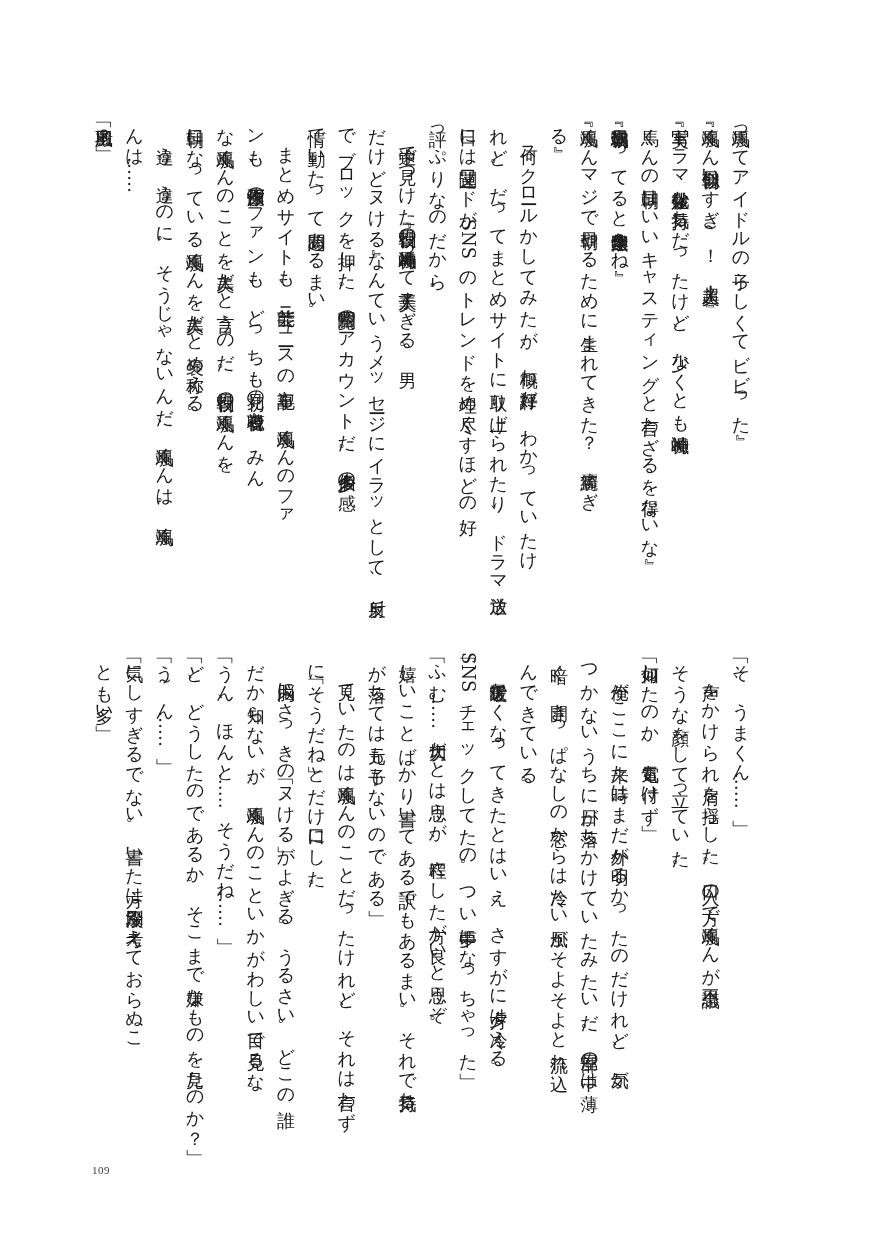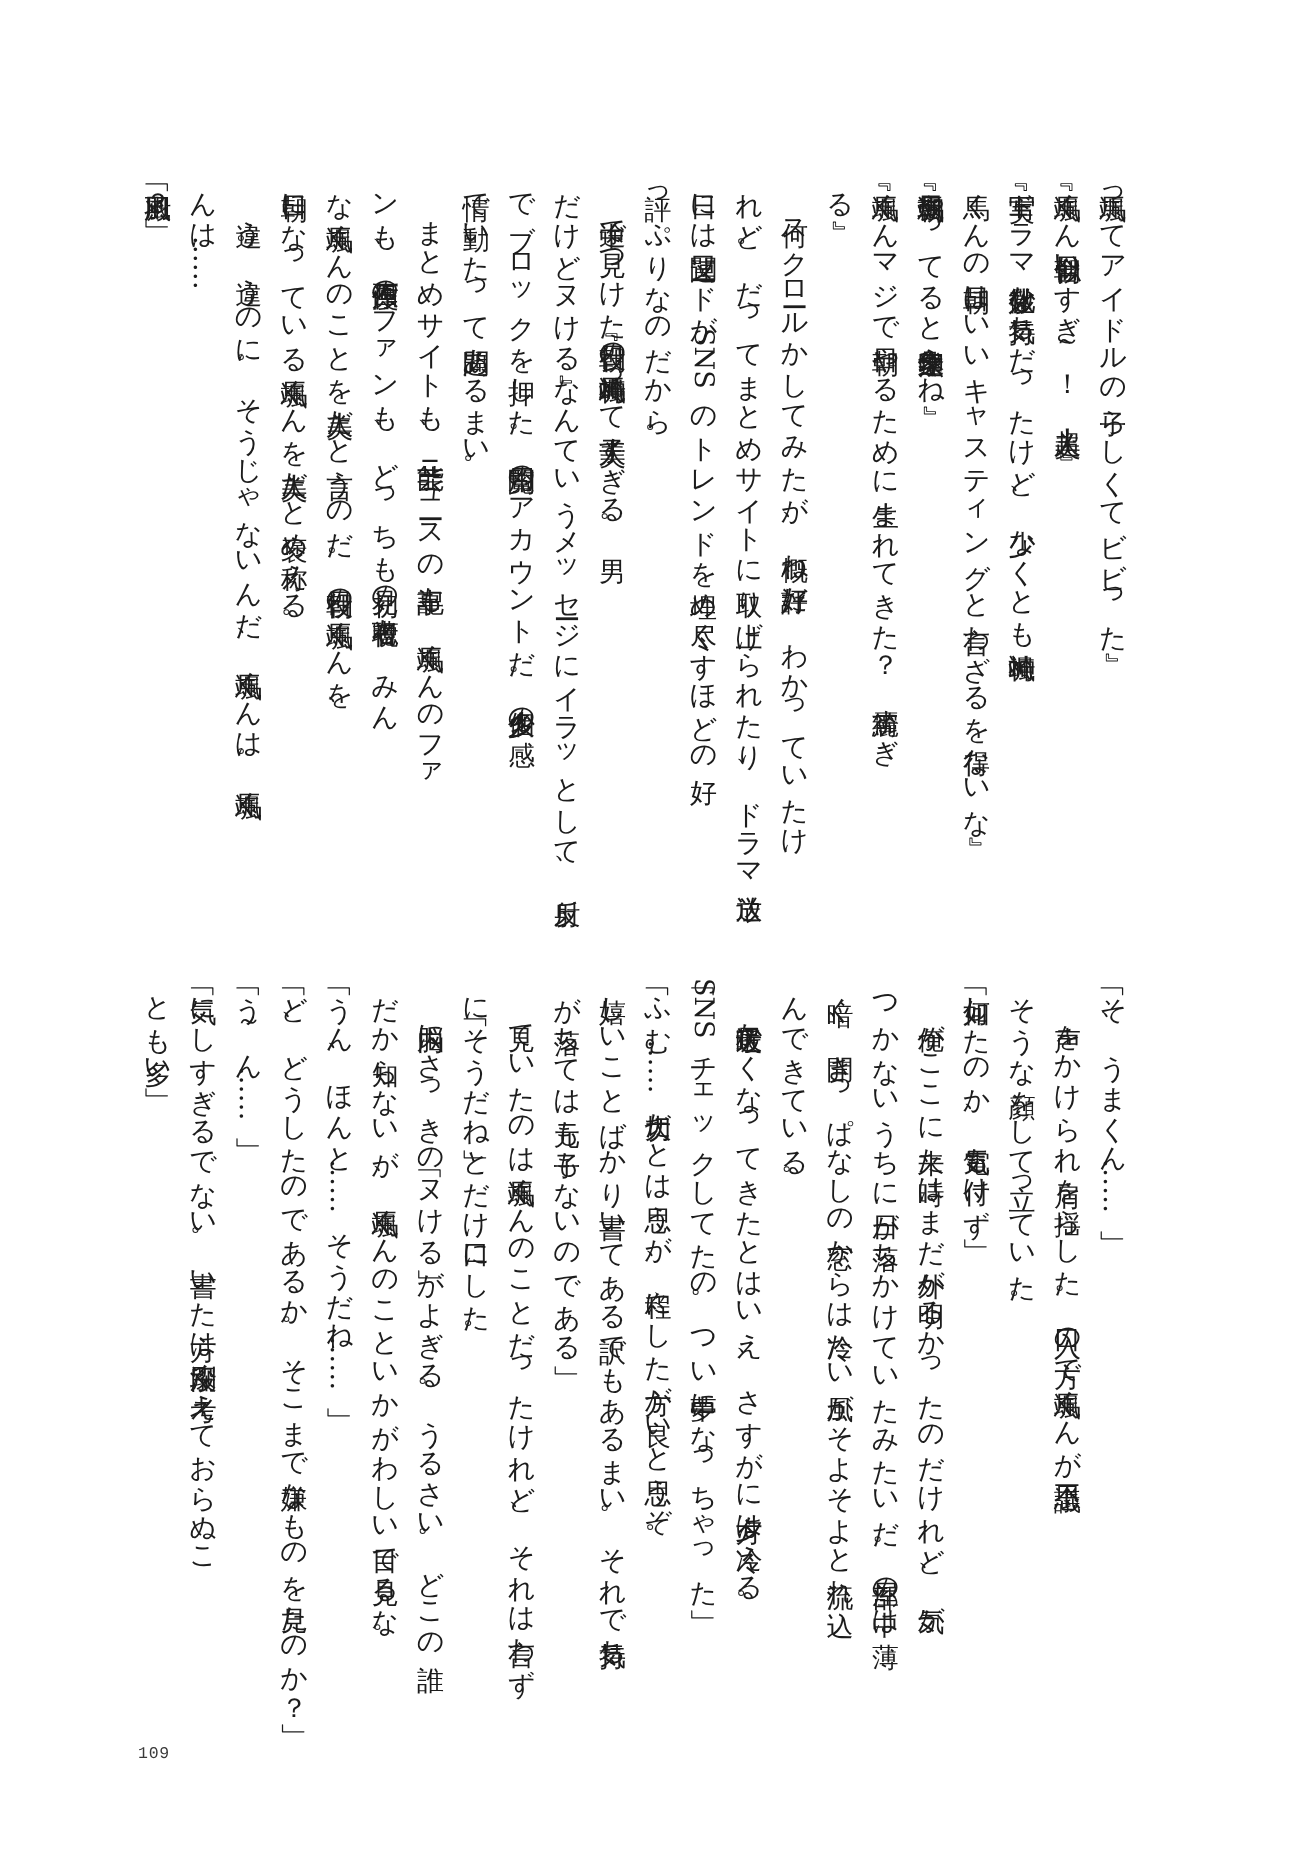--- a/index.html
+++ b/index.html
@@ -39,21 +39,21 @@
       display: block;
       width: 30.33px;
       line-height: 30.33px;
       white-space: nowrap;
       overflow: visible;
     }
     .folio {
       position: absolute;
       left: 92px;
       top: 1164px;
-      font-family: Liberation Mono, monospace;
+      font-family: Liberation Serif, serif;
       font-size: 11px;
       color: #3a3a3a;
       letter-spacing: 0.5px;
     }
   </style>
 </head>
 <body>
 
 <div class="page">
 

